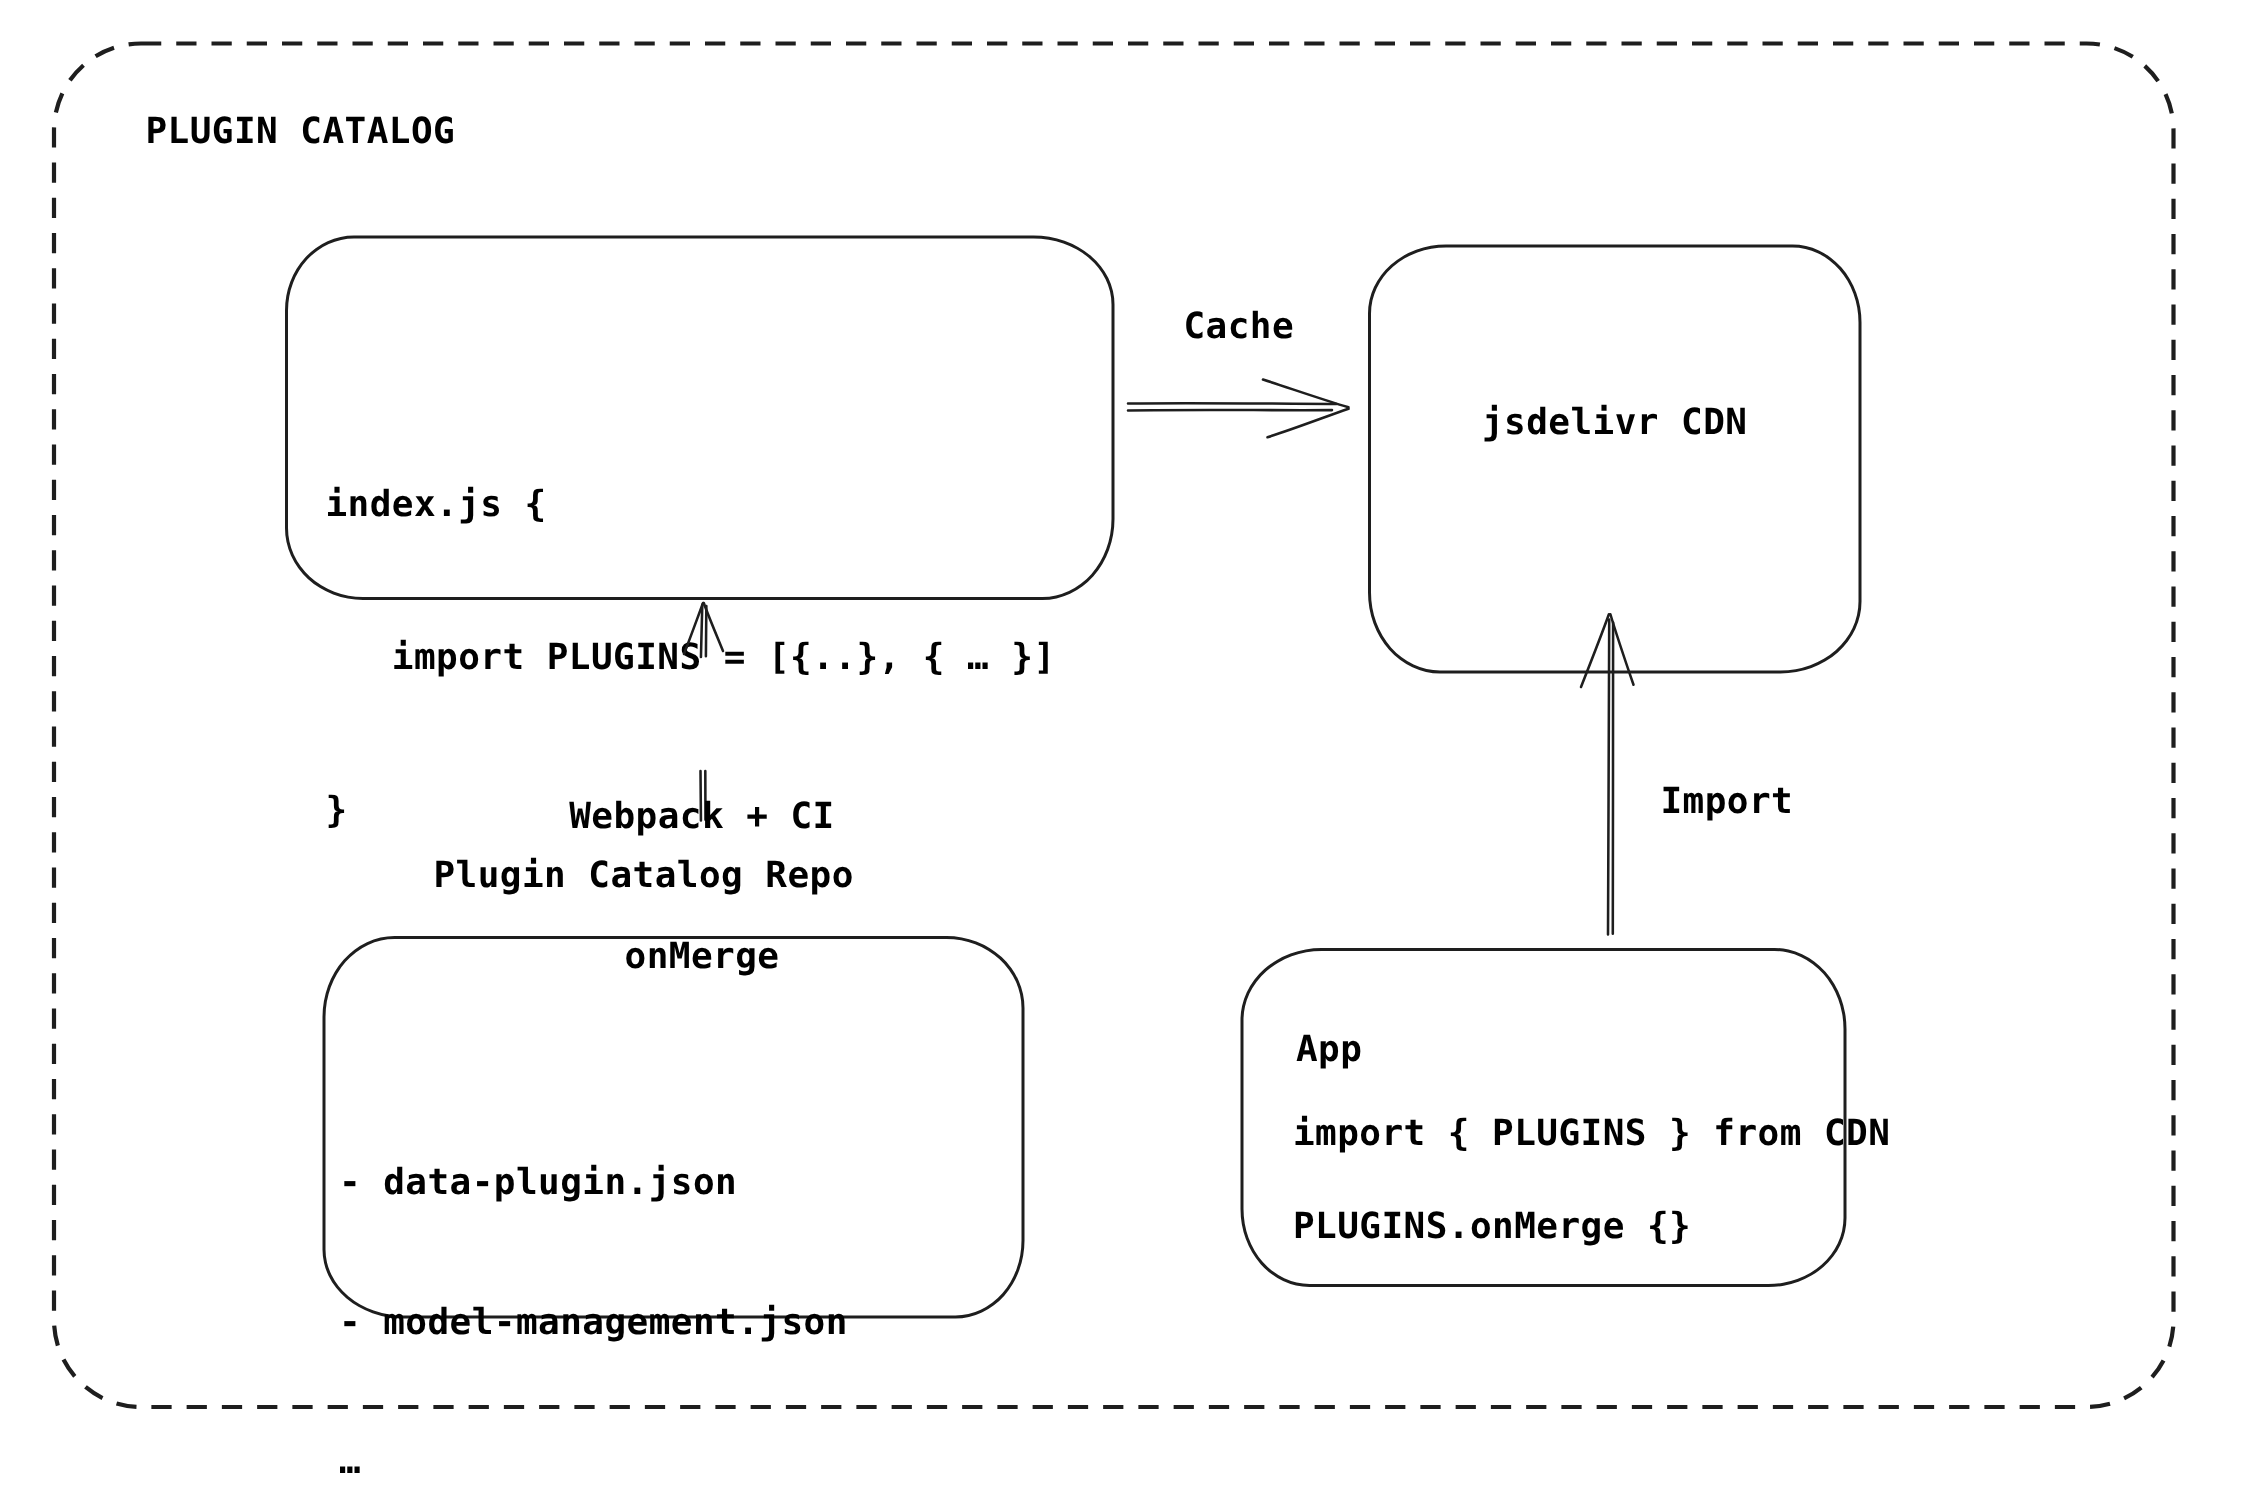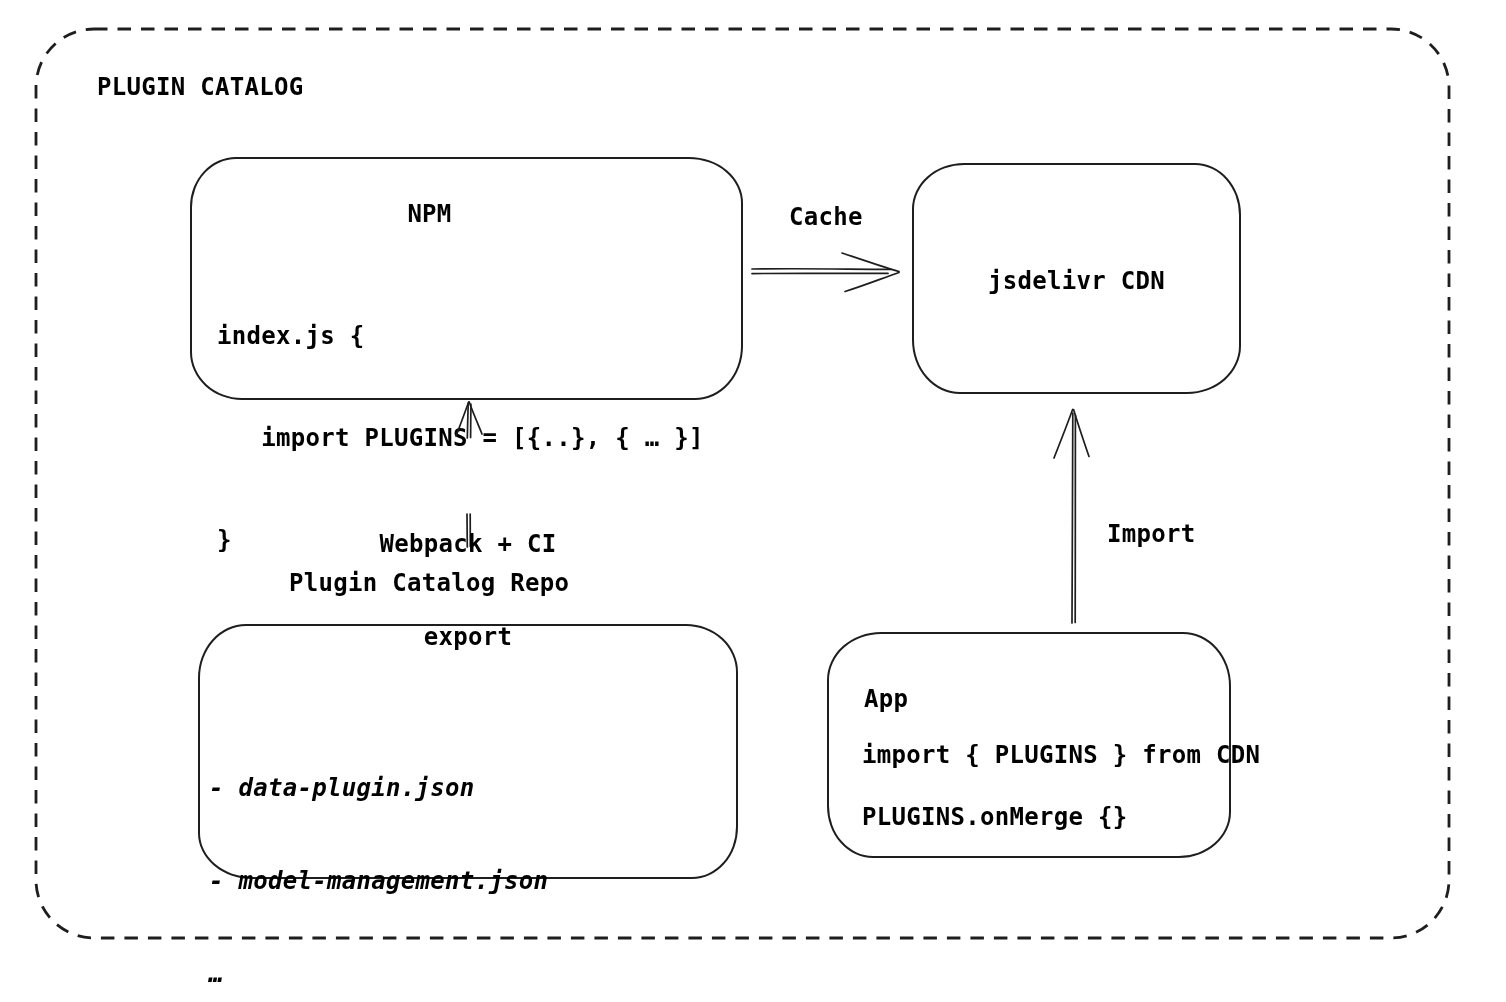--- a/index.html
+++ b/index.html
@@ -20,24 +20,24 @@
     z-index: 2;
   }
   .node {
     position: absolute;
     border: 2.2px solid #1e1e1e;
     background: #ffffff;
     z-index: 1;
   }
   .node-npm  { left: 190px; top: 157px; width: 553px; height: 243px;
                border-radius: 46px 54px 48px 52px / 50px 46px 54px 48px; }
-  .node-cdn  { left: 912px; top: 163px; width: 329px; height: 231px;
+  .node-cdn  { left: 912px; top: 163px; width: 329px; height: 286px;
                border-radius: 52px 46px 54px 48px / 46px 52px 48px 54px; }
-  .node-repo { left: 198px; top: 624px; width: 540px; height: 255px;
-               border-radius: 48px 52px 46px 54px / 54px 48px 52px 46px; font-style: italic; }
+  .node-repo { left: 215px; top: 624px; width: 468px; height: 255px;
+               border-radius: 48px 52px 46px 54px / 54px 48px 52px 46px; }
   .node-app  { left: 827px; top: 632px; width: 404px; height: 226px;
                border-radius: 54px 48px 52px 46px / 48px 54px 46px 52px; }
   .txt {
     position: absolute;
     font-size: 24px;
     font-weight: bold;
     letter-spacing: 0.3px;
     line-height: 31px;
     white-space: pre;
     z-index: 3;
@@ -56,21 +56,20 @@
   .build-label   { left: 338px; top: 467px; width: 260px; }
   .repo-label    { left: 289px; top: 568px; }
   .import-label  { left: 1107px; top: 519px; }
 </style>
 </head>
 <body>
 
 <div class="canvas">
 
   <div class="node node-npm">
-    <div class="txt center npm-title">NPM</div>
     <div class="txt npm-code">
       <div>index.js {</div>
       <div>   import PLUGINS = [{..}, { … }]</div>
       <div>}</div>
     </div>
   </div>
 
   <div class="node node-cdn">
     <div class="txt center cdn-label">jsdelivr CDN</div>
   </div>
@@ -88,21 +87,21 @@
     <div class="txt app-code-1">import { PLUGINS } from CDN</div>
     <div class="txt app-code-2">PLUGINS.onMerge {}</div>
   </div>
 
   <div class="txt catalog-title">PLUGIN CATALOG</div>
 
   <div class="txt cache-label">Cache</div>
 
   <div class="txt center build-label">
     <div>Webpack + CI</div>
-    <div>export</div>
+    <div>onMerge</div>
   </div>
 
   <div class="txt repo-label">Plugin Catalog Repo</div>
 
   <div class="txt import-label">Import</div>
 
   <svg class="overlay" viewBox="0 0 1506 1002">
 
     <rect x="36" y="29" width="1413" height="909" rx="58" ry="58" fill="none" stroke="#1e1e1e" stroke-width="2.8" stroke-dasharray="13.5 10"></rect>
 

